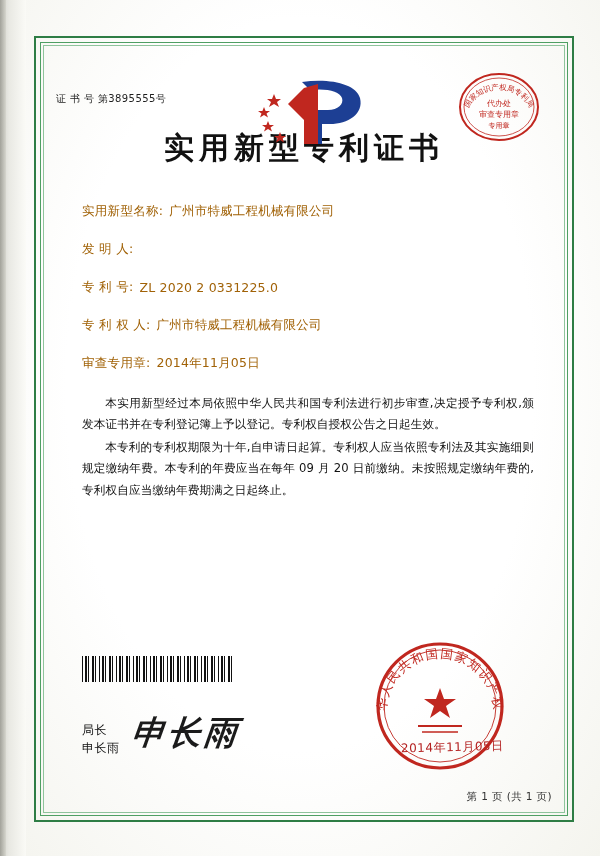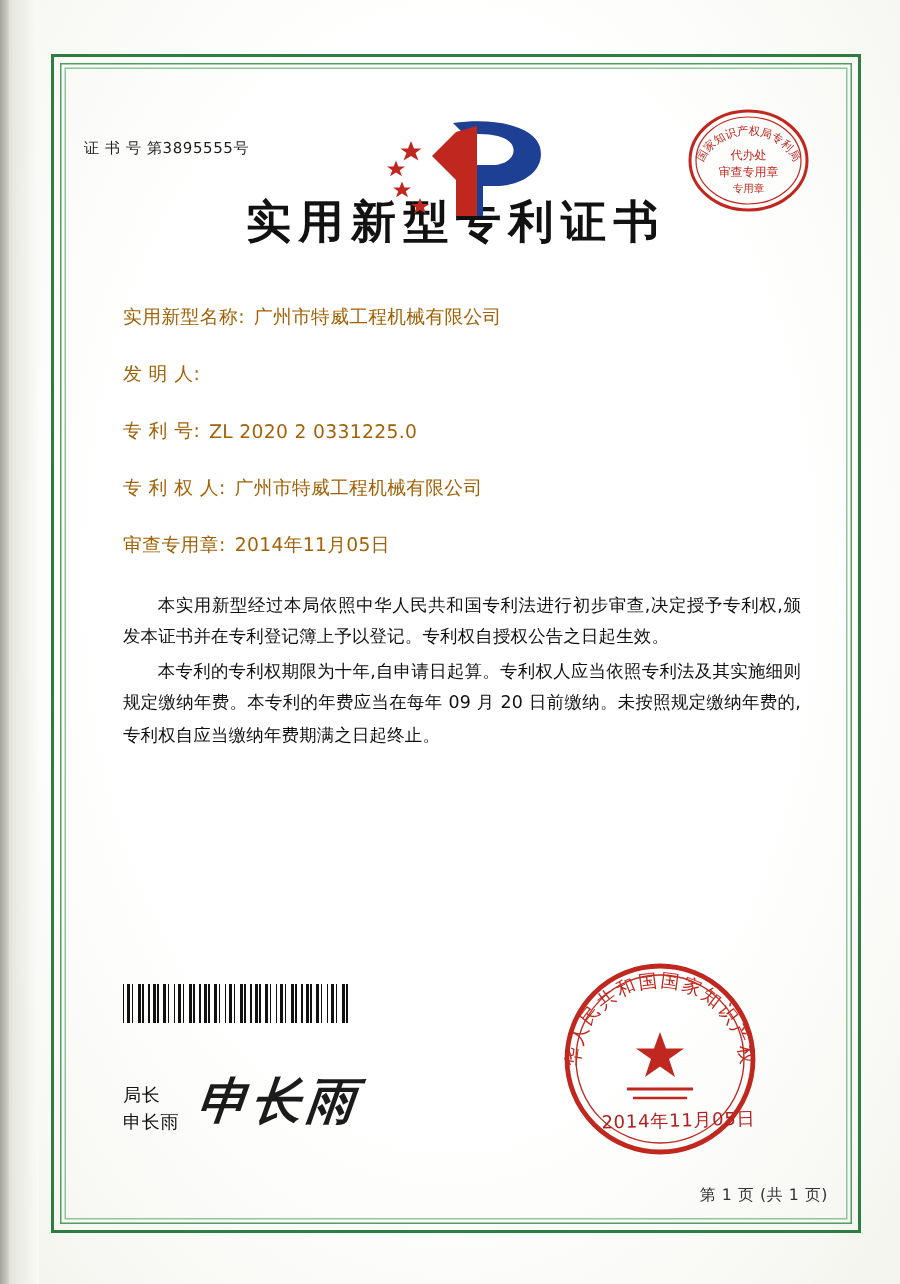--- a/index.html
+++ b/index.html
@@ -170,21 +170,21 @@
         #111 10px 12px, transparent 12px 13px,
         #111 13px 14px, transparent 14px 17px);
   }
 
   
   .sig-block {
     position: absolute;
     left: 26px;
     bottom: 42px;
     display: flex;
-    align-items: center;
+    align-items: flex-start;
   }
   .sig-labels {
     font-size: 12px;
     line-height: 1.55;
     color: #111;
     letter-spacing: .5px;
     padding-top: 12px;
   }
   .sig-hand {
     margin-left: 12px;

